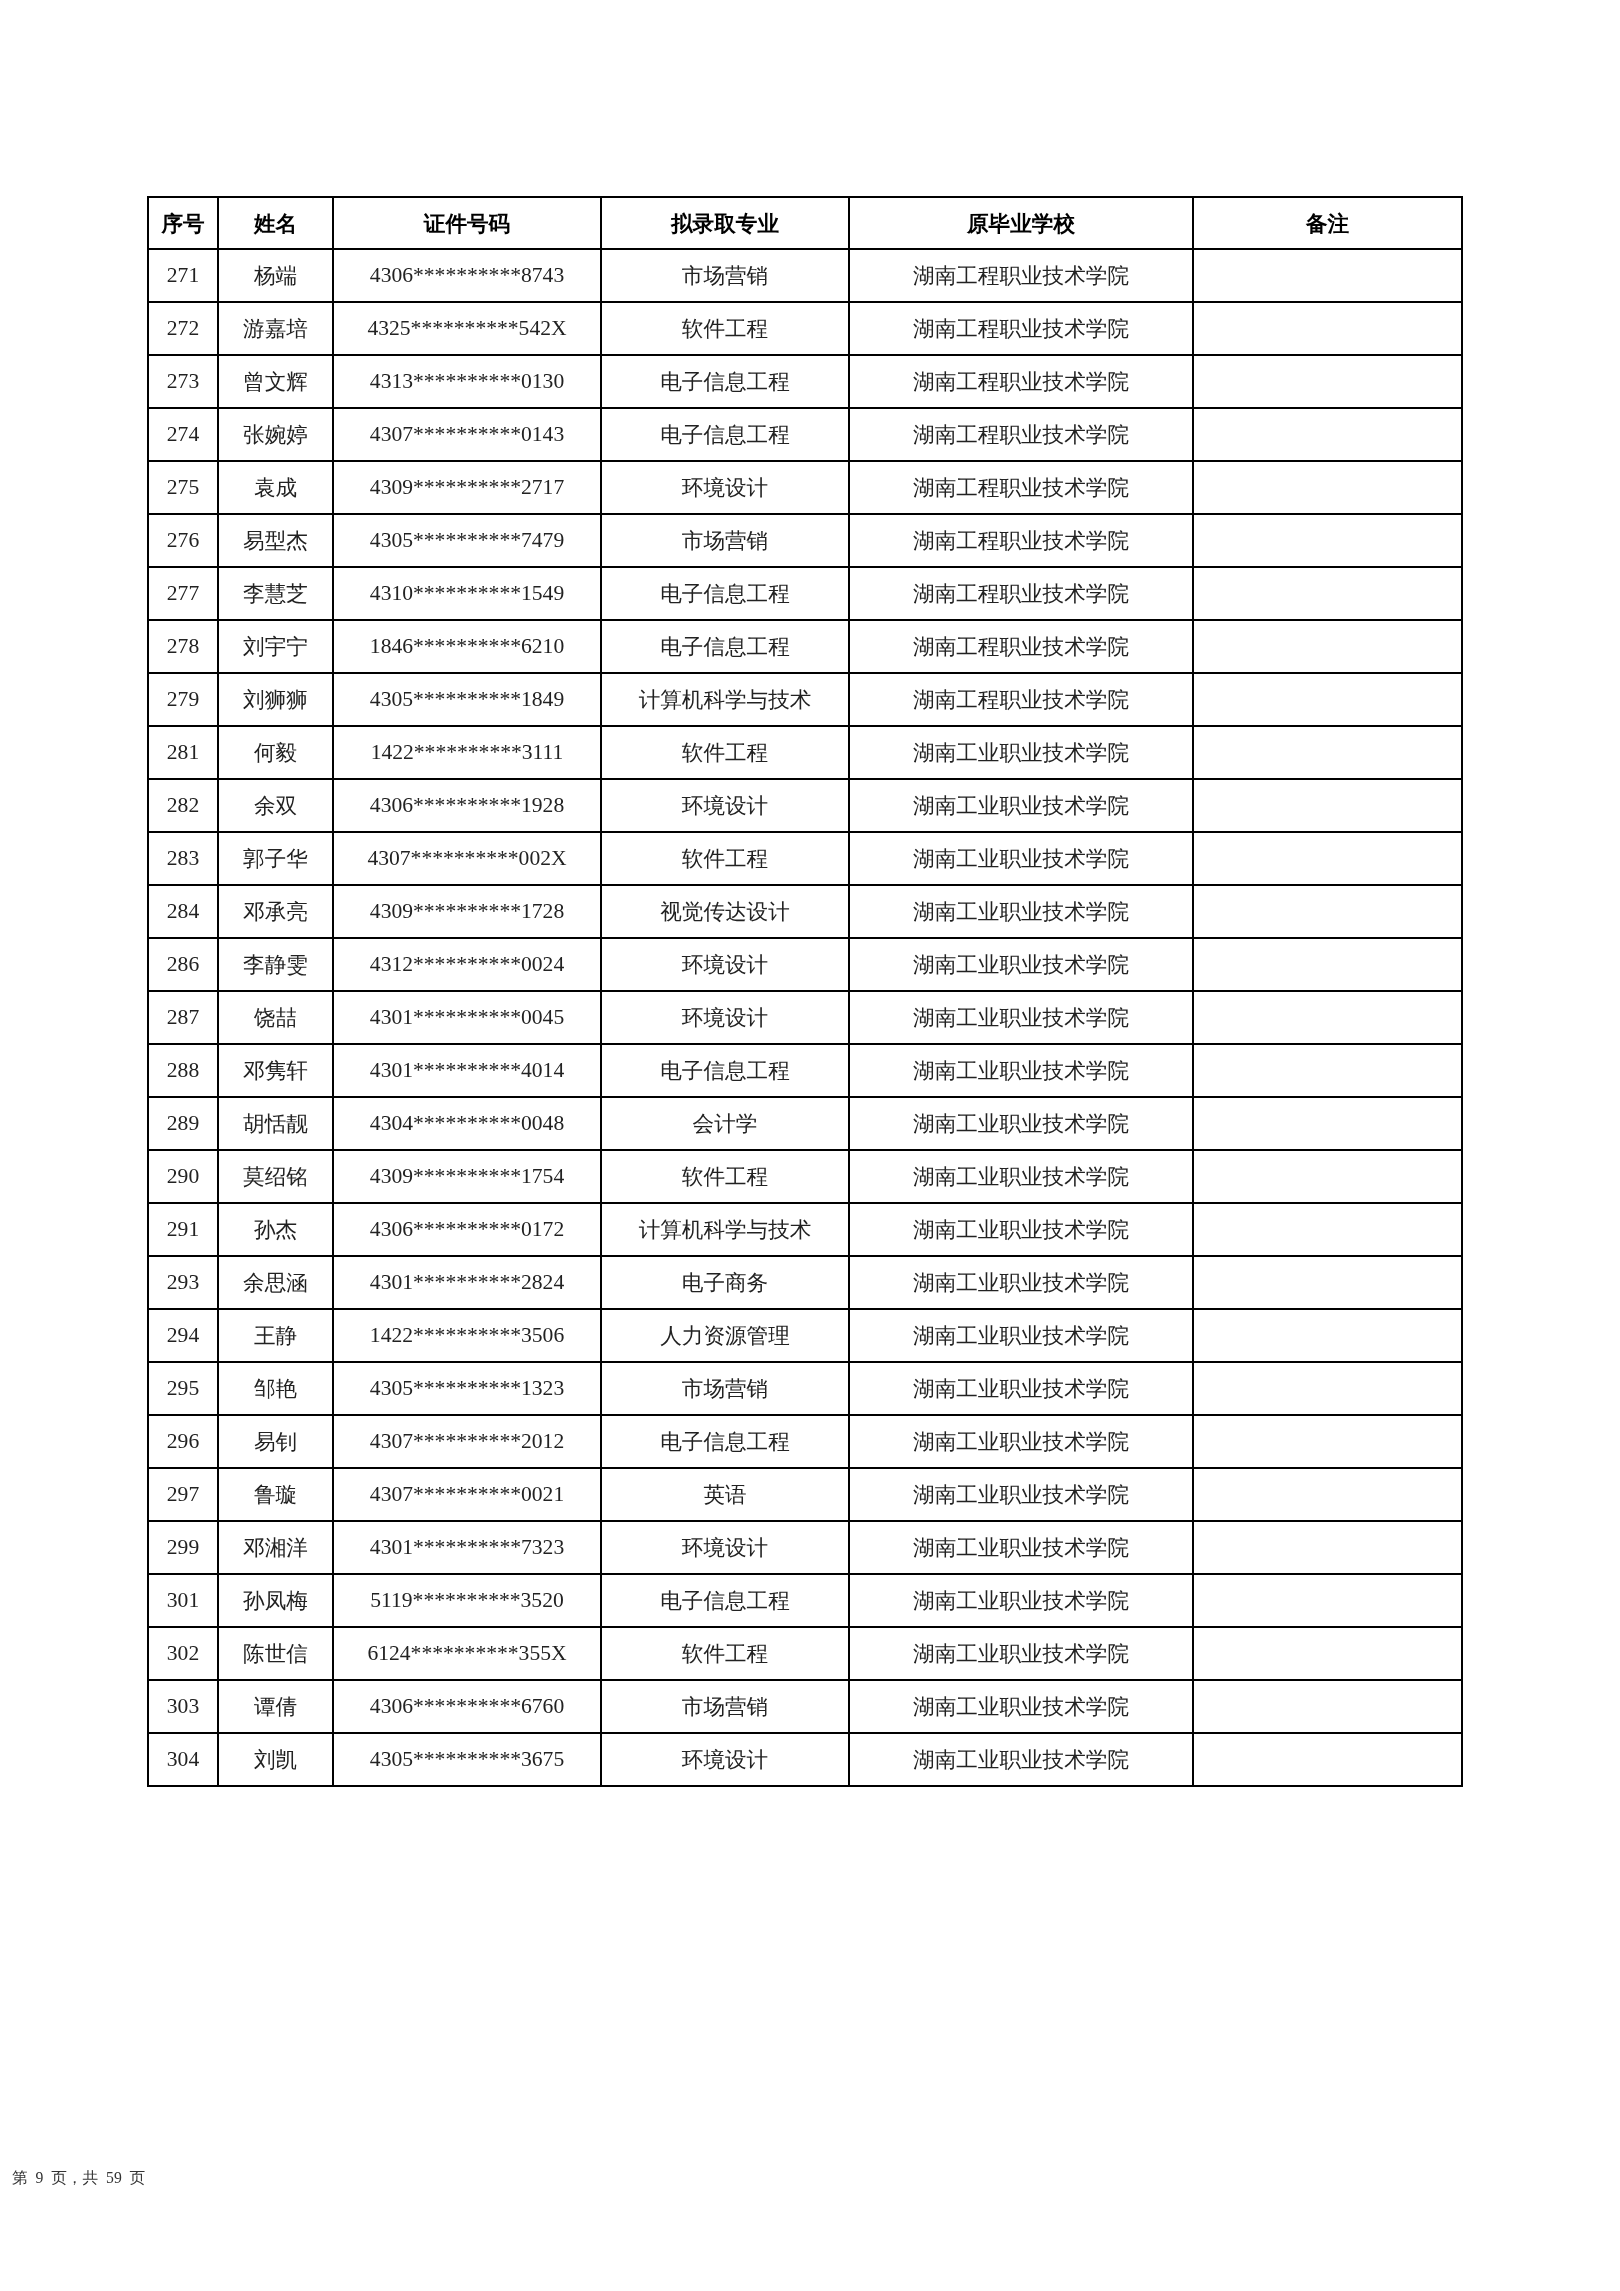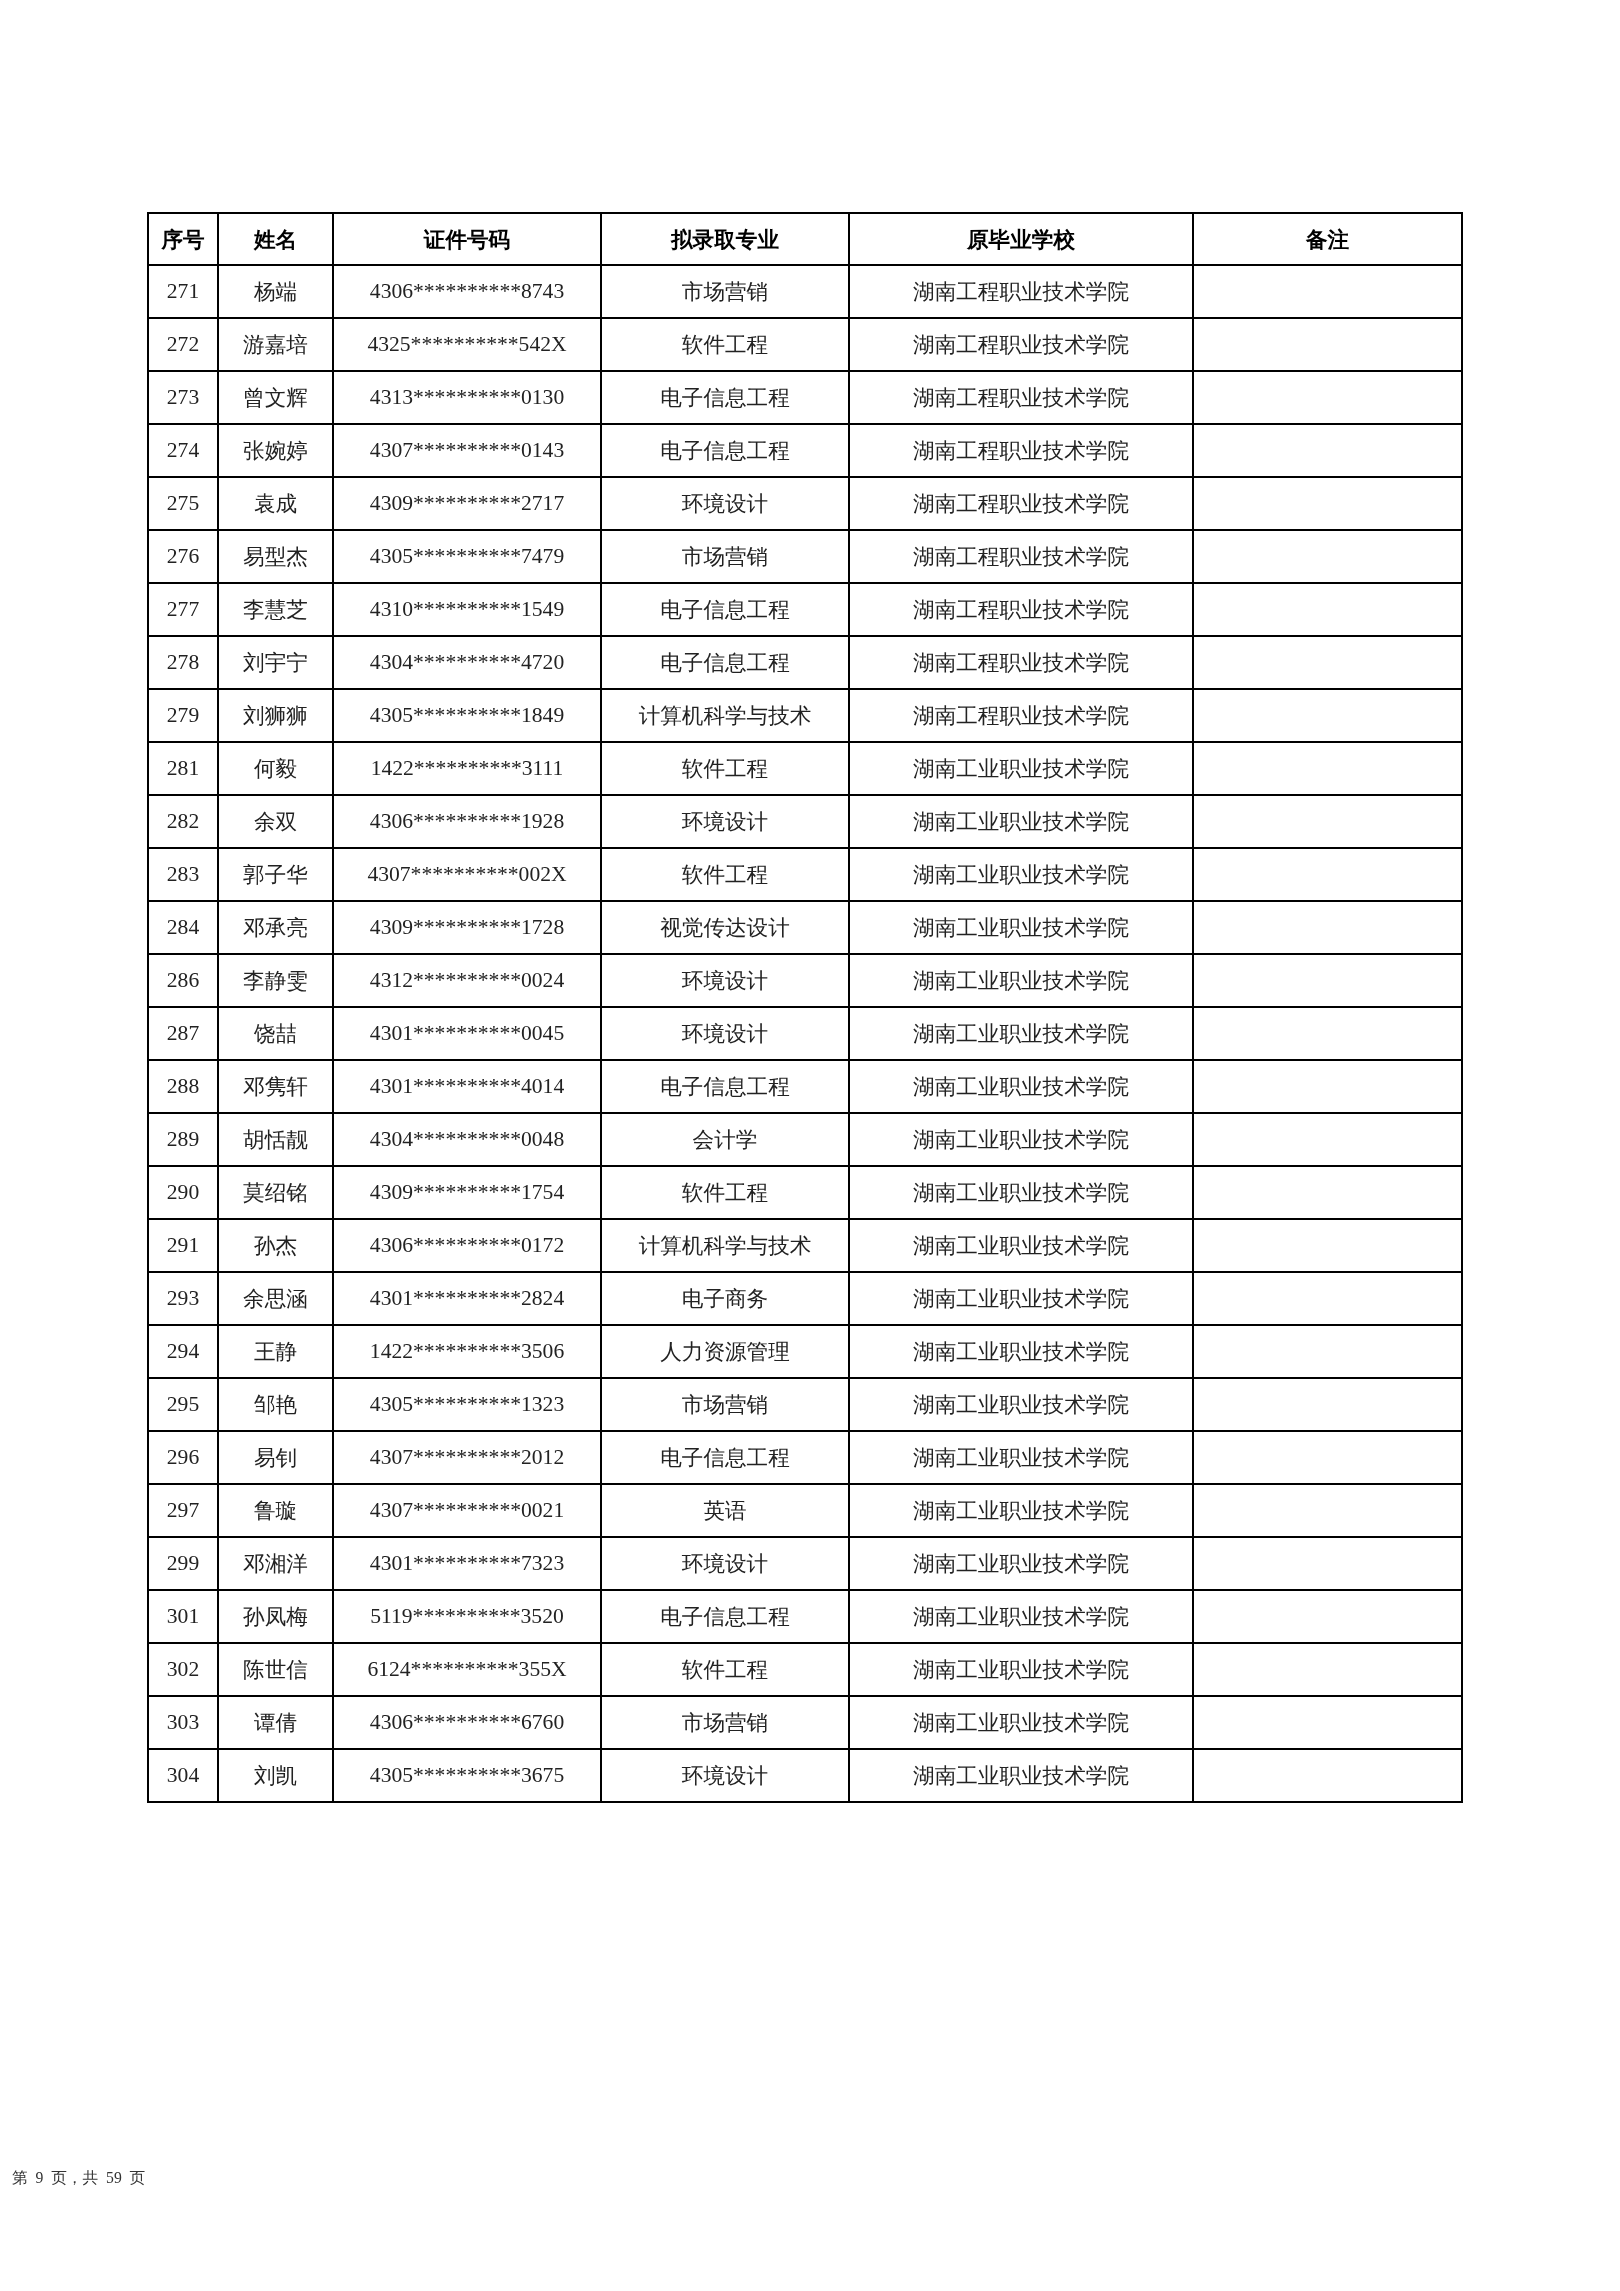--- a/index.html
+++ b/index.html
@@ -2,21 +2,20 @@
 <html><head>
   <meta charset="utf-8">
   <style>
     html, body { margin: 0; padding: 0; background: #ffffff; }
     body { width: 1620px; height: 2292px; position: relative; overflow: hidden; }
     .page { position: absolute; left: 0; top: 0; width: 1620px; height: 2292px; background: #fff; }
     table.roster {
       position: absolute; left: 147px; top: 196px;
       border-collapse: collapse; table-layout: fixed;
       width: 1312px;
-      margin-top: 16px;
     }
     table.roster th, table.roster td {
       border: 2.5px solid #000;
       text-align: center; vertical-align: middle;
       padding: 0; overflow: hidden; white-space: nowrap;
     }
     table.roster th {
       height: 50px;
       font-family: "DejaVu Sans", "Liberation Sans", sans-serif;
       font-weight: bold; font-size: 21.6px; color: #000;
@@ -110,21 +109,21 @@
           <td>277</td>
           <td>李慧芝</td>
           <td class="idno">4310**********1549</td>
           <td>电子信息工程</td>
           <td>湖南工程职业技术学院</td>
           <td></td>
         </tr>
         <tr>
           <td>278</td>
           <td>刘宇宁</td>
-          <td class="idno">4304**********4720</td>
+          <td class="idno">1846**********6210</td>
           <td>电子信息工程</td>
           <td>湖南工程职业技术学院</td>
           <td></td>
         </tr>
         <tr>
           <td>279</td>
           <td>刘狮狮</td>
           <td class="idno">4305**********1849</td>
           <td>计算机科学与技术</td>
           <td>湖南工程职业技术学院</td>

